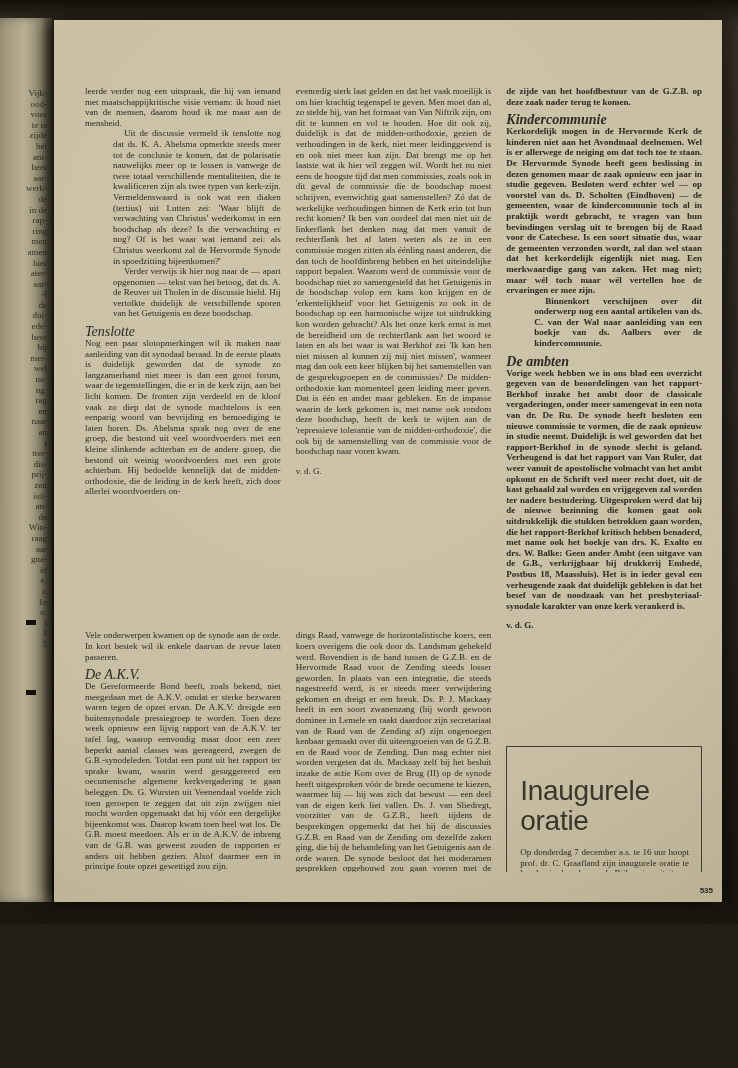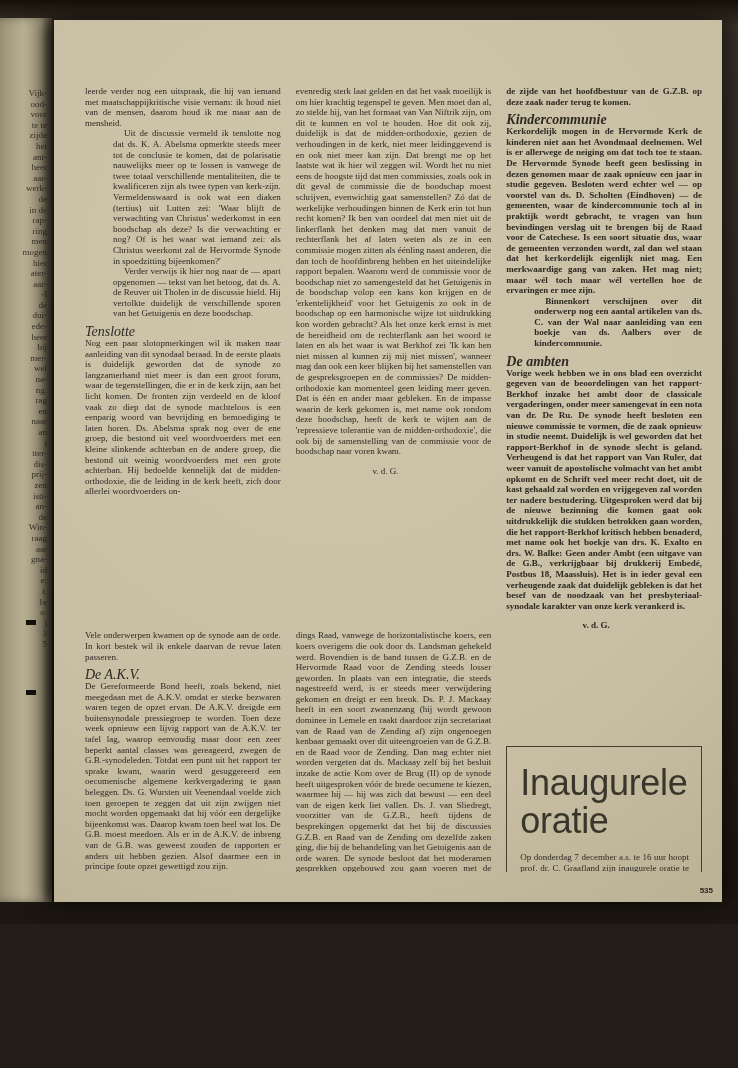--- a/index.html
+++ b/index.html
@@ -29,25 +29,25 @@
     font-family:"Liberation Sans",sans-serif;font-size:35px;font-weight:400;
     letter-spacing:-0.5px;color:#37322a;margin:18px 0 14px 0;}
   .bcol1{grid-column:1;grid-row:3;}
   .bcol2{grid-column:2;grid-row:3;}
   .bcol3{grid-column:3;grid-row:3;}
   .para{font-family:"Liberation Serif",serif;font-size:9px;line-height:10.6px;
     color:#2e2922;text-align:justify;margin:0;hyphens:auto;}
   .para + .para{text-indent:11px;margin-left:28px;}
   .subhead{font-family:"Liberation Serif",serif;font-style:italic;font-size:14px;
     line-height:11px;margin:7px 0 1px 0;color:#2e2922;}
-  .sig{font-family:"Liberation Serif",serif;font-size:9px;text-align:center;
+  .sig{font-family:"Liberation Serif",serif;font-size:9px;text-align:left;
     padding-right:16px;margin-top:9px;color:#2e2922;}
   .notice-box{border:1.5px solid #443d30;margin-top:116px;padding:13px 12px 15px 13px;}
-  .box-title{font-family:"Liberation Sans",sans-serif;font-size:36px;line-height:1.05;
-    font-weight:400;color:#3a352b;margin:4px 0 12px 0;letter-spacing:-0.3px;}
+  .box-title{font-family:"Liberation Sans",sans-serif;font-size:28px;line-height:1.05;
+    font-weight:400;color:#3a352b;margin:16px 0 12px 0;letter-spacing:-0.3px;}
   .notice-box .para{font-size:9px;}
   .notice-box .sig{padding-right:4px;margin-top:10px;}
   .page-number{position:absolute;right:9px;bottom:7px;
     font-family:"Liberation Sans",sans-serif;font-weight:bold;font-size:8px;color:#2e2922;padding-left:16px;}
 </style>
 </head>
 <body>
 
 <div class="scene">
 
@@ -61,21 +61,21 @@
         <div class="frag">het</div>
         <div class="frag">ant-</div>
         <div class="frag">heer</div>
         <div class="frag">aar-</div>
         <div class="frag">werk-</div>
         <div class="frag">de</div>
         <div class="frag">in de</div>
         <div class="frag">rap-</div>
         <div class="frag">ring</div>
         <div class="frag">men</div>
-        <div class="frag">mogen</div>
+        <div class="frag">amen</div>
         <div class="frag">hier</div>
         <div class="frag">ater-</div>
         <div class="frag">aar-</div>
         <div class="frag">-l</div>
         <div class="frag">de</div>
         <div class="frag">dui-</div>
         <div class="frag">ede-</div>
         <div class="frag">heer</div>
         <div class="frag">bij</div>
         <div class="frag">mer-</div>

